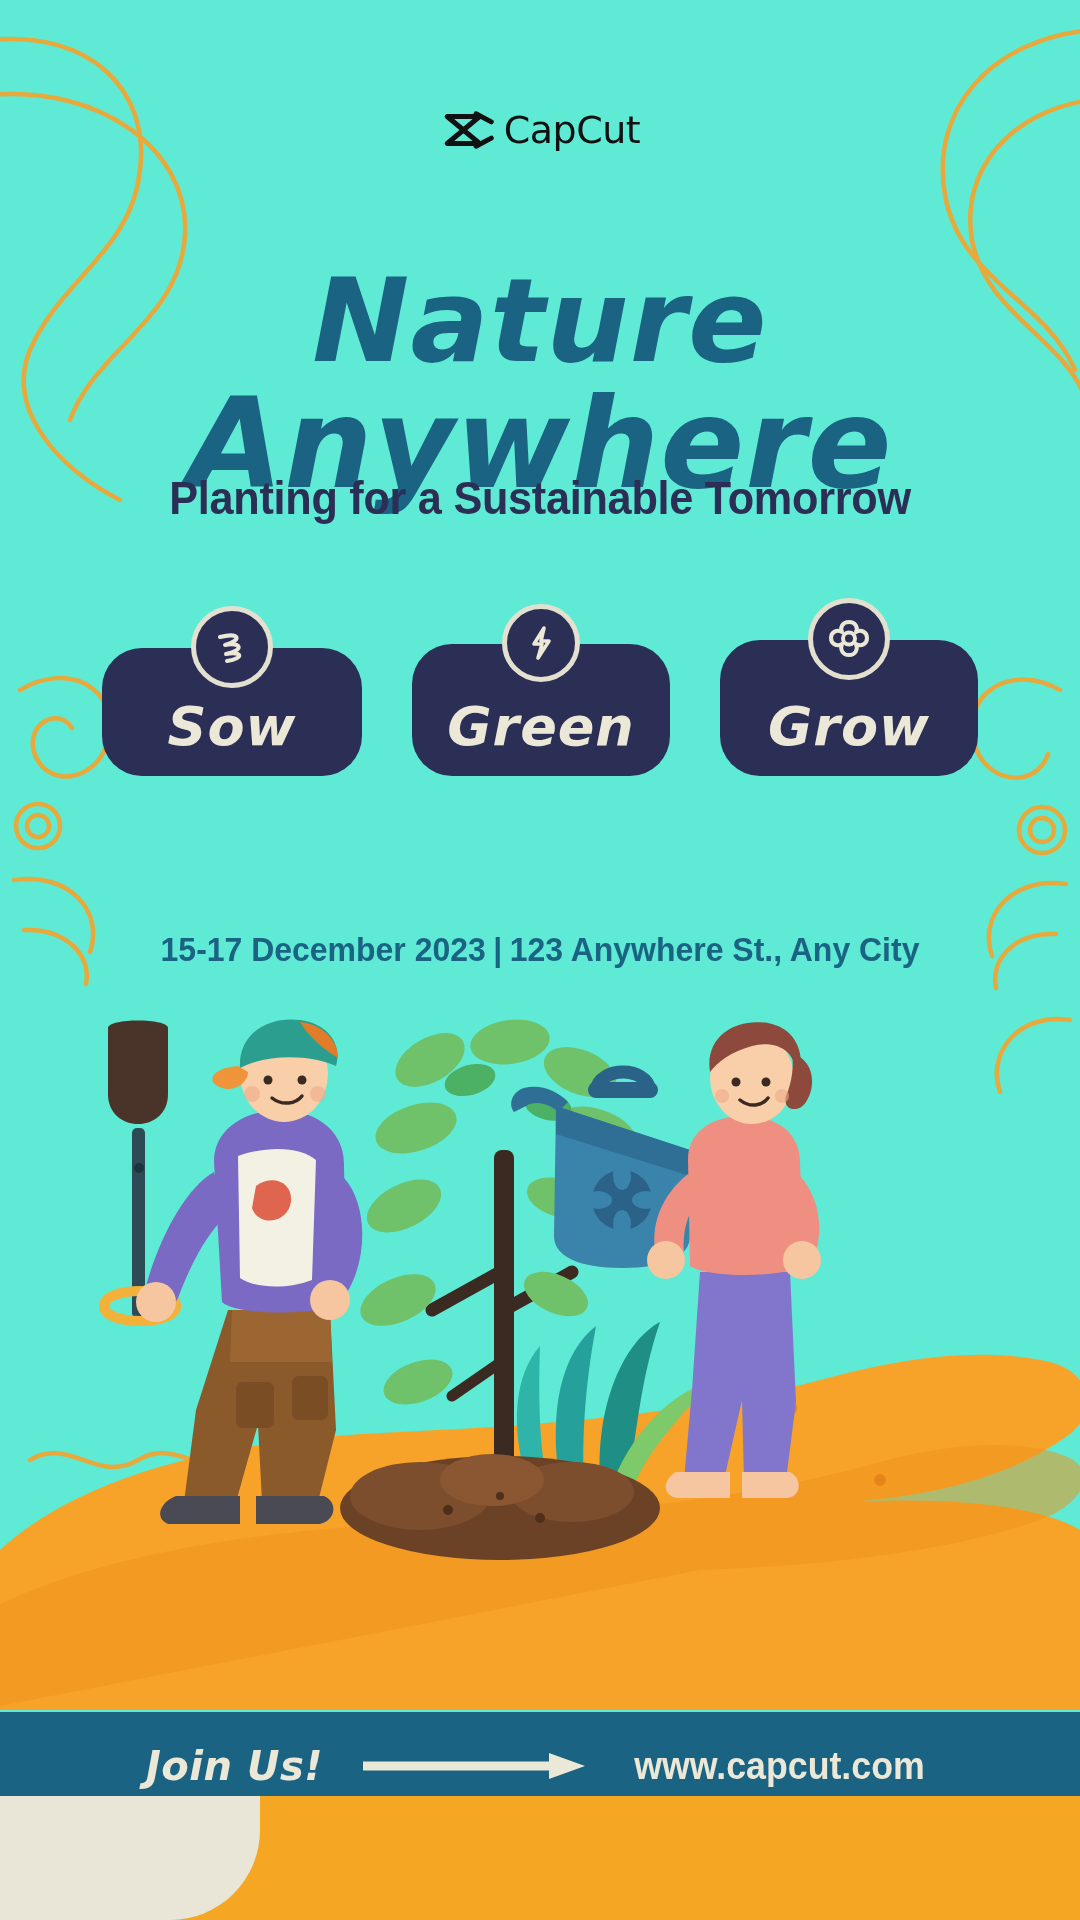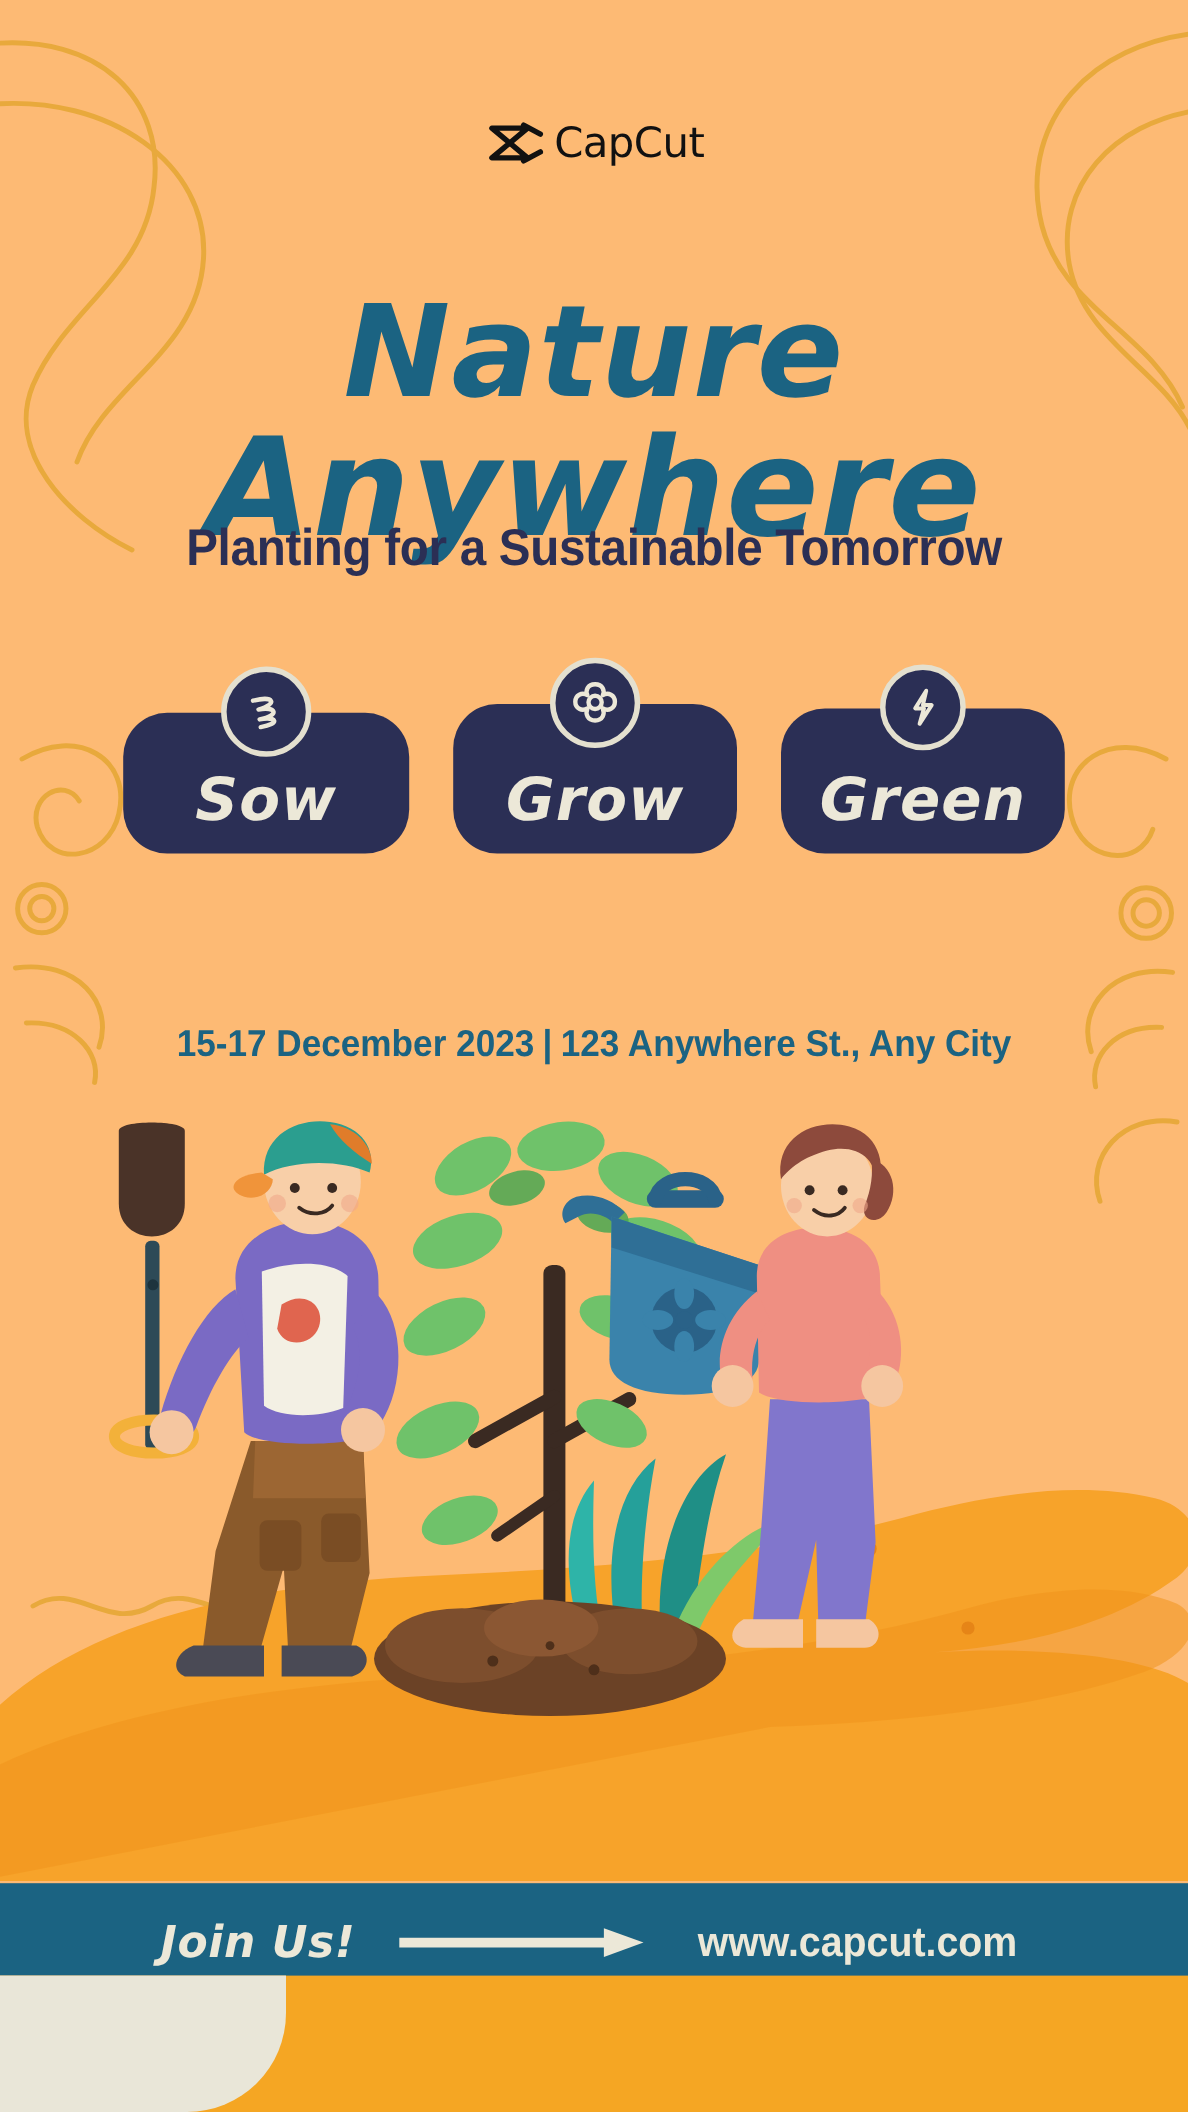--- a/index.html
+++ b/index.html
@@ -5,21 +5,21 @@
   * { box-sizing: border-box; margin: 0; padding: 0; }
   html, body {
     width: 1080px; height: 1920px;
     font-family: "Liberation Sans", sans-serif;
     background: #e9e6d8;
     overflow: hidden;
   }
   #poster {
     position: relative;
     width: 1080px; height: 1920px;
-    background: #fdba74;
+    background: #5eead4;
     overflow: hidden;
   }
 
   
   #deco { position:absolute; inset:0; pointer-events:none; }
 
   
   #brand {
     position: absolute; top: 108px; left: 0; width: 1080px;
     display: flex; align-items: center; justify-content: center; gap: 10px;
@@ -47,21 +47,21 @@
     position: absolute; top: 470px; left: 0; width: 1080px; text-align:center;
     font-family: "Liberation Sans Narrow", "Liberation Sans", sans-serif;
     font-weight: 700; font-size: 47px; color: #2b2f55;
     letter-spacing: -0.3px;
     transform: scaleX(0.92);
   }
 
   
   #pills {
     position: absolute; top: 640px; left: 0; width: 1080px;
-    display: flex; justify-content: center; align-items: flex-end; gap: 40px;
+    display: flex; justify-content: center; align-items: flex-end; gap: 50px;
   }
   .pill-wrap { position: relative; }
   .pill {
     background: #2b2f55;
     border-radius: 40px;
     display: flex; align-items: flex-end; justify-content: center;
     padding-bottom: 18px;
   }
   .pill .label {
     font-family: "DejaVu Sans", sans-serif;
@@ -171,47 +171,47 @@
   <div id="pills">
 
     <div class="pill-wrap">
       <div class="badge" style="width:82px;height:82px;top:-42px;">
         <svg width="46" height="46" viewBox="0 0 46 46">
           <path d="M11 13 C 30 8, 34 16, 16 21 C 32 18, 36 26, 17 30 C 33 27, 36 34, 18 37" fill="none" stroke="#ece8d8" stroke-width="4" stroke-linecap="round" stroke-linejoin="round"></path>
         </svg>
       </div>
       <div class="pill" style="width:260px;height:128px;">
         <span class="label">Sow</span>
+      </div>
+    </div>
+
+    <div class="pill-wrap">
+      <div class="badge" style="width:78px;height:78px;top:-40px;">
+        <svg width="42" height="42" viewBox="0 0 42 42">
+          <path d="M24 6 L14 22 L22 22 L18 36 L29 19 L21 19 Z" fill="none" stroke="#ece8d8" stroke-width="3.6" stroke-linejoin="round" stroke-linecap="round"></path>
+        </svg>
+      </div>
+      <div class="pill" style="width:258px;height:132px;">
+        <span class="label">Green</span>
       </div>
     </div>
 
     <div class="pill-wrap">
       <div class="badge" style="width:82px;height:82px;top:-42px;">
         <svg width="48" height="48" viewBox="0 0 48 48">
           <g fill="none" stroke="#ece8d8" stroke-width="4" stroke-linejoin="round">
             <path d="M24 7 C 31 7, 33 13, 31 17 C 36 14, 42 17, 42 23 C 42 29, 36 32, 31 29
                      C 33 34, 31 40, 24 40 C 17 40, 15 34, 17 29 C 12 32, 6 29, 6 23
                      C 6 17, 12 14, 17 17 C 15 13, 17 7, 24 7 Z"></path>
             <circle cx="24" cy="23.5" r="6"></circle>
           </g>
         </svg>
       </div>
       <div class="pill" style="width:258px;height:136px;">
         <span class="label">Grow</span>
-      </div>
-    </div>
-
-    <div class="pill-wrap">
-      <div class="badge" style="width:78px;height:78px;top:-40px;">
-        <svg width="42" height="42" viewBox="0 0 42 42">
-          <path d="M24 6 L14 22 L22 22 L18 36 L29 19 L21 19 Z" fill="none" stroke="#ece8d8" stroke-width="3.6" stroke-linejoin="round" stroke-linecap="round"></path>
-        </svg>
-      </div>
-      <div class="pill" style="width:258px;height:132px;">
-        <span class="label">Green</span>
       </div>
     </div>
 
   </div>
 
   <div id="meta">
     <span>15-17 December 2023</span><span class="sep">|</span><span>123 Anywhere St., Any City</span>
   </div>
 
   <svg id="illustration" viewBox="0 0 1080 700">

